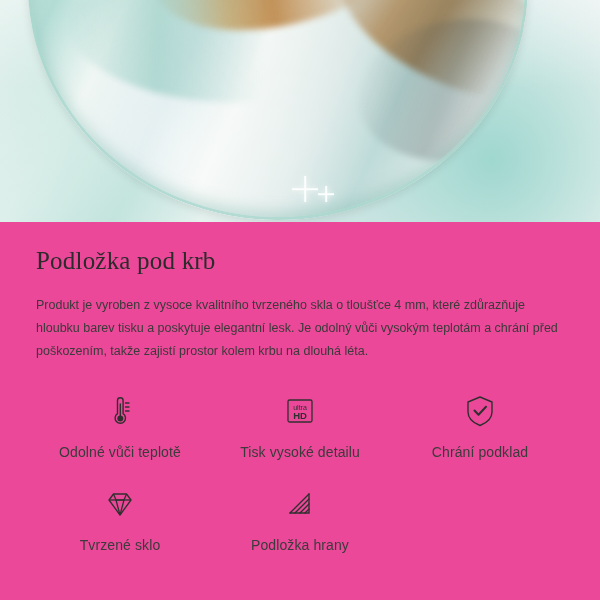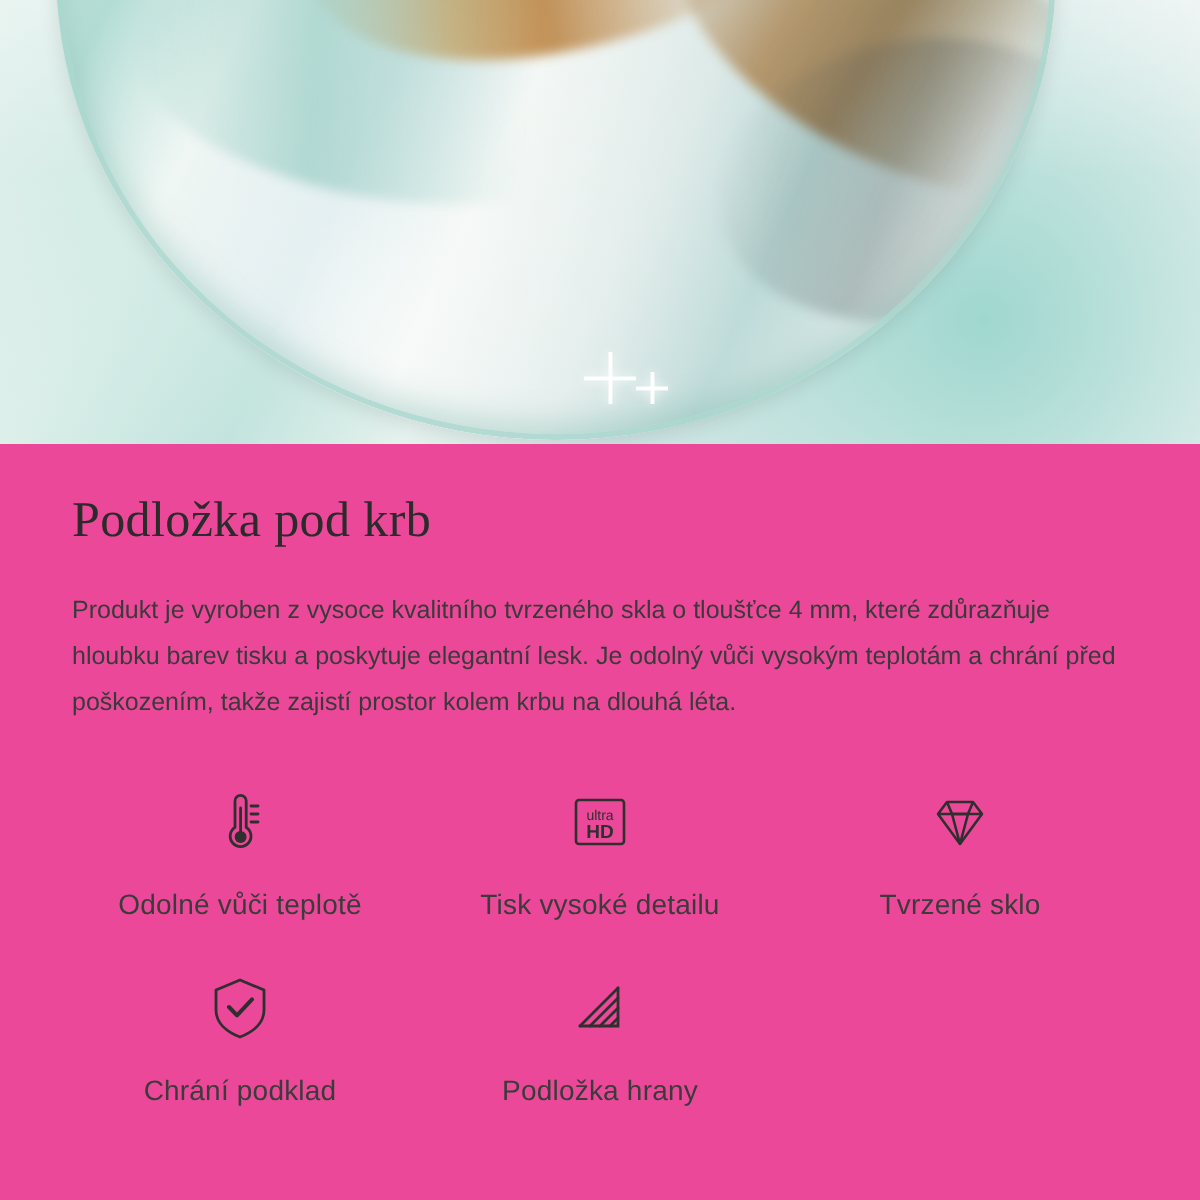--- a/index.html
+++ b/index.html
@@ -213,45 +213,45 @@
           <text x="22" y="21" text-anchor="middle" font-family="Liberation Sans, sans-serif" font-size="7" fill="#2f2f2f">ultra</text>
           <text x="22" y="30" text-anchor="middle" font-family="Liberation Sans, sans-serif" font-size="9.5" font-weight="bold" fill="#2f2f2f">HD</text>
         </svg>
       </span>
       <span class="caption">Tisk vysoké detailu</span>
     </div>
 
     <div class="feature">
       <span class="icon">
         <svg width="44" height="44" viewBox="0 0 44 44">
+          <path d="M22 8 L34 13 V23 C34 29.5 28.5 34 22 36.5 C15.5 34 10 29.5 10 23 V13 Z" fill="none" stroke="#2f2f2f" stroke-width="1.4" stroke-linejoin="round"></path>
+          <path d="M16.5 21.5 l4 4.2 l7.5 -8" fill="none" stroke="#2f2f2f" stroke-width="2" stroke-linecap="round" stroke-linejoin="round"></path>
+        </svg>
+      </span>
+      <span class="caption">Chrání podklad</span>
+    </div>
+
+    <div class="feature">
+      <span class="icon">
+        <svg width="44" height="44" viewBox="0 0 44 44">
           <g fill="none" stroke="#2f2f2f" stroke-width="1.3" stroke-linejoin="round">
             <path d="M11 18 L22 33 L33 18 L28.5 12 H15.5 Z"></path>
             <path d="M11 18 H33"></path>
             <path d="M15.5 12 L18 18 L22 33"></path>
             <path d="M28.5 12 L26 18 L22 33"></path>
             <path d="M18 18 H26"></path>
           </g>
         </svg>
       </span>
       <span class="caption">Tvrzené sklo</span>
     </div>
 
     <div class="feature">
       <span class="icon">
         <svg width="44" height="44" viewBox="0 0 44 44">
-          <path d="M22 8 L34 13 V23 C34 29.5 28.5 34 22 36.5 C15.5 34 10 29.5 10 23 V13 Z" fill="none" stroke="#2f2f2f" stroke-width="1.4" stroke-linejoin="round"></path>
-          <path d="M16.5 21.5 l4 4.2 l7.5 -8" fill="none" stroke="#2f2f2f" stroke-width="2" stroke-linecap="round" stroke-linejoin="round"></path>
-        </svg>
-      </span>
-      <span class="caption">Chrání podklad</span>
-    </div>
-
-    <div class="feature">
-      <span class="icon">
-        <svg width="44" height="44" viewBox="0 0 44 44">
           <g fill="none" stroke="#2f2f2f" stroke-width="1.4" stroke-linecap="round">
             <path d="M12 31 L31 12"></path>
             <path d="M17 31 L31 17"></path>
             <path d="M22 31 L31 22"></path>
             <path d="M27 31 L31 27"></path>
             <path d="M12 31 H31 V12"></path>
           </g>
         </svg>
       </span>
       <span class="caption">Podložka hrany</span>

